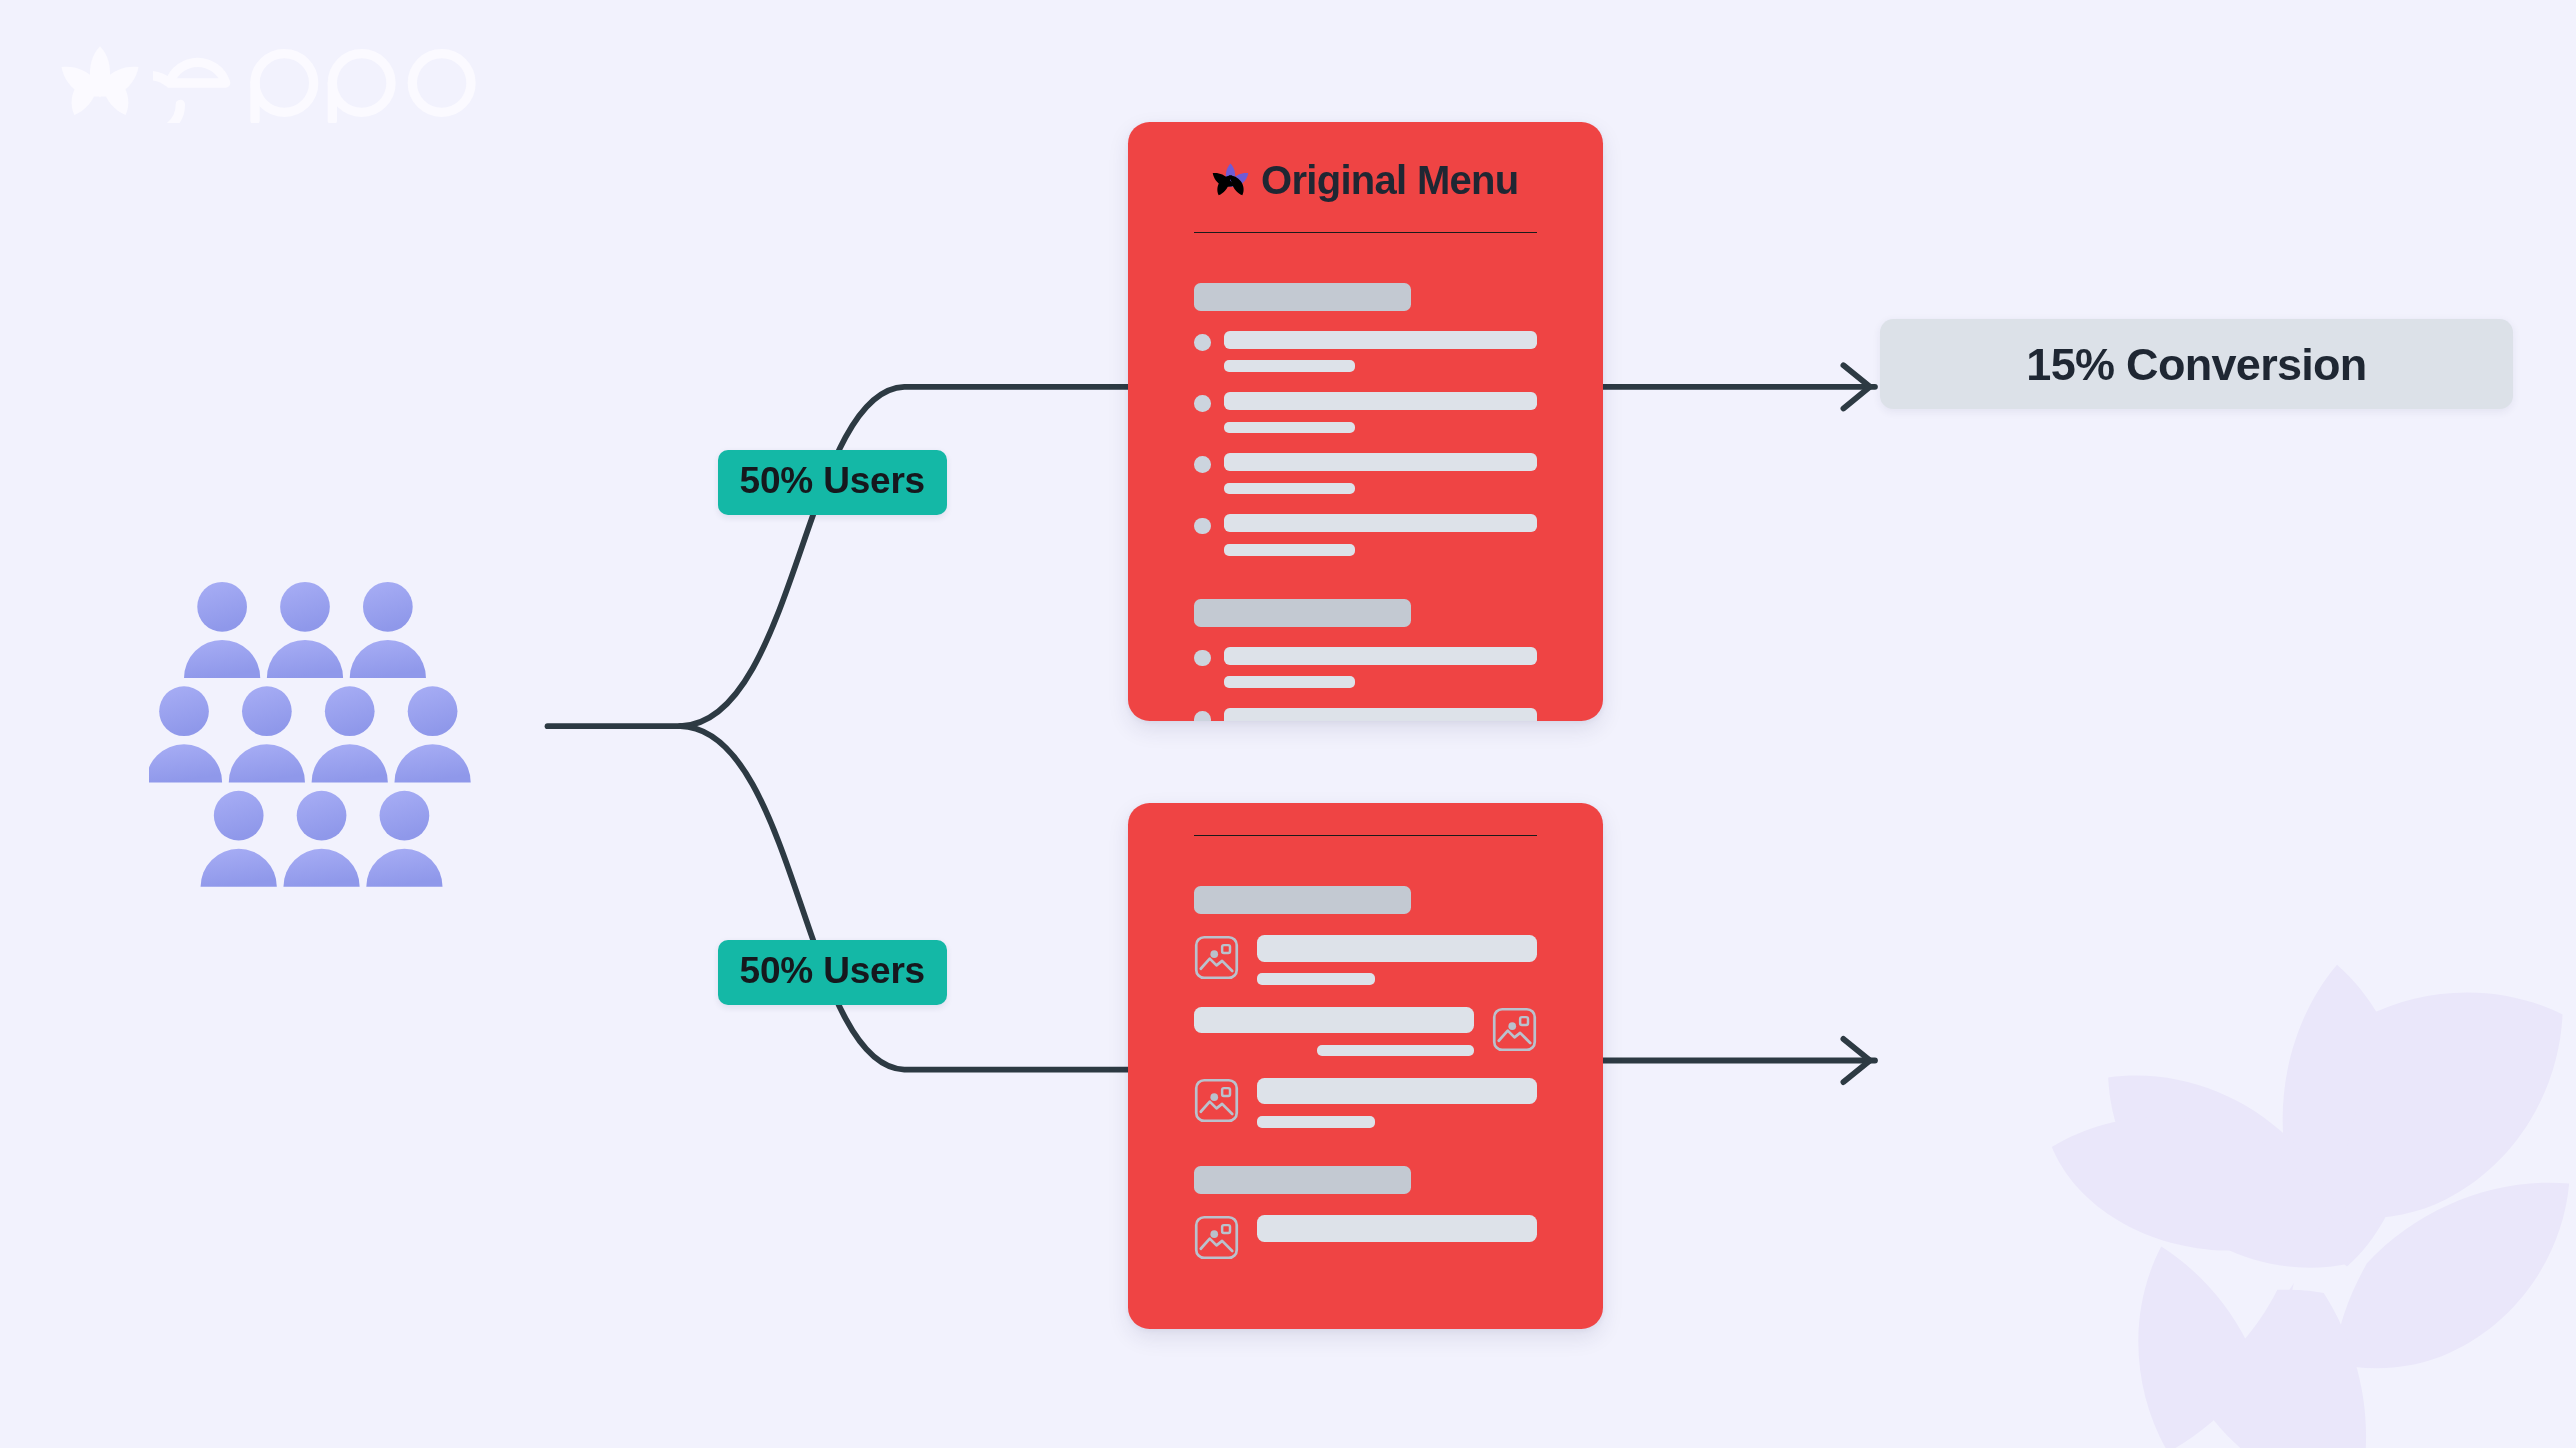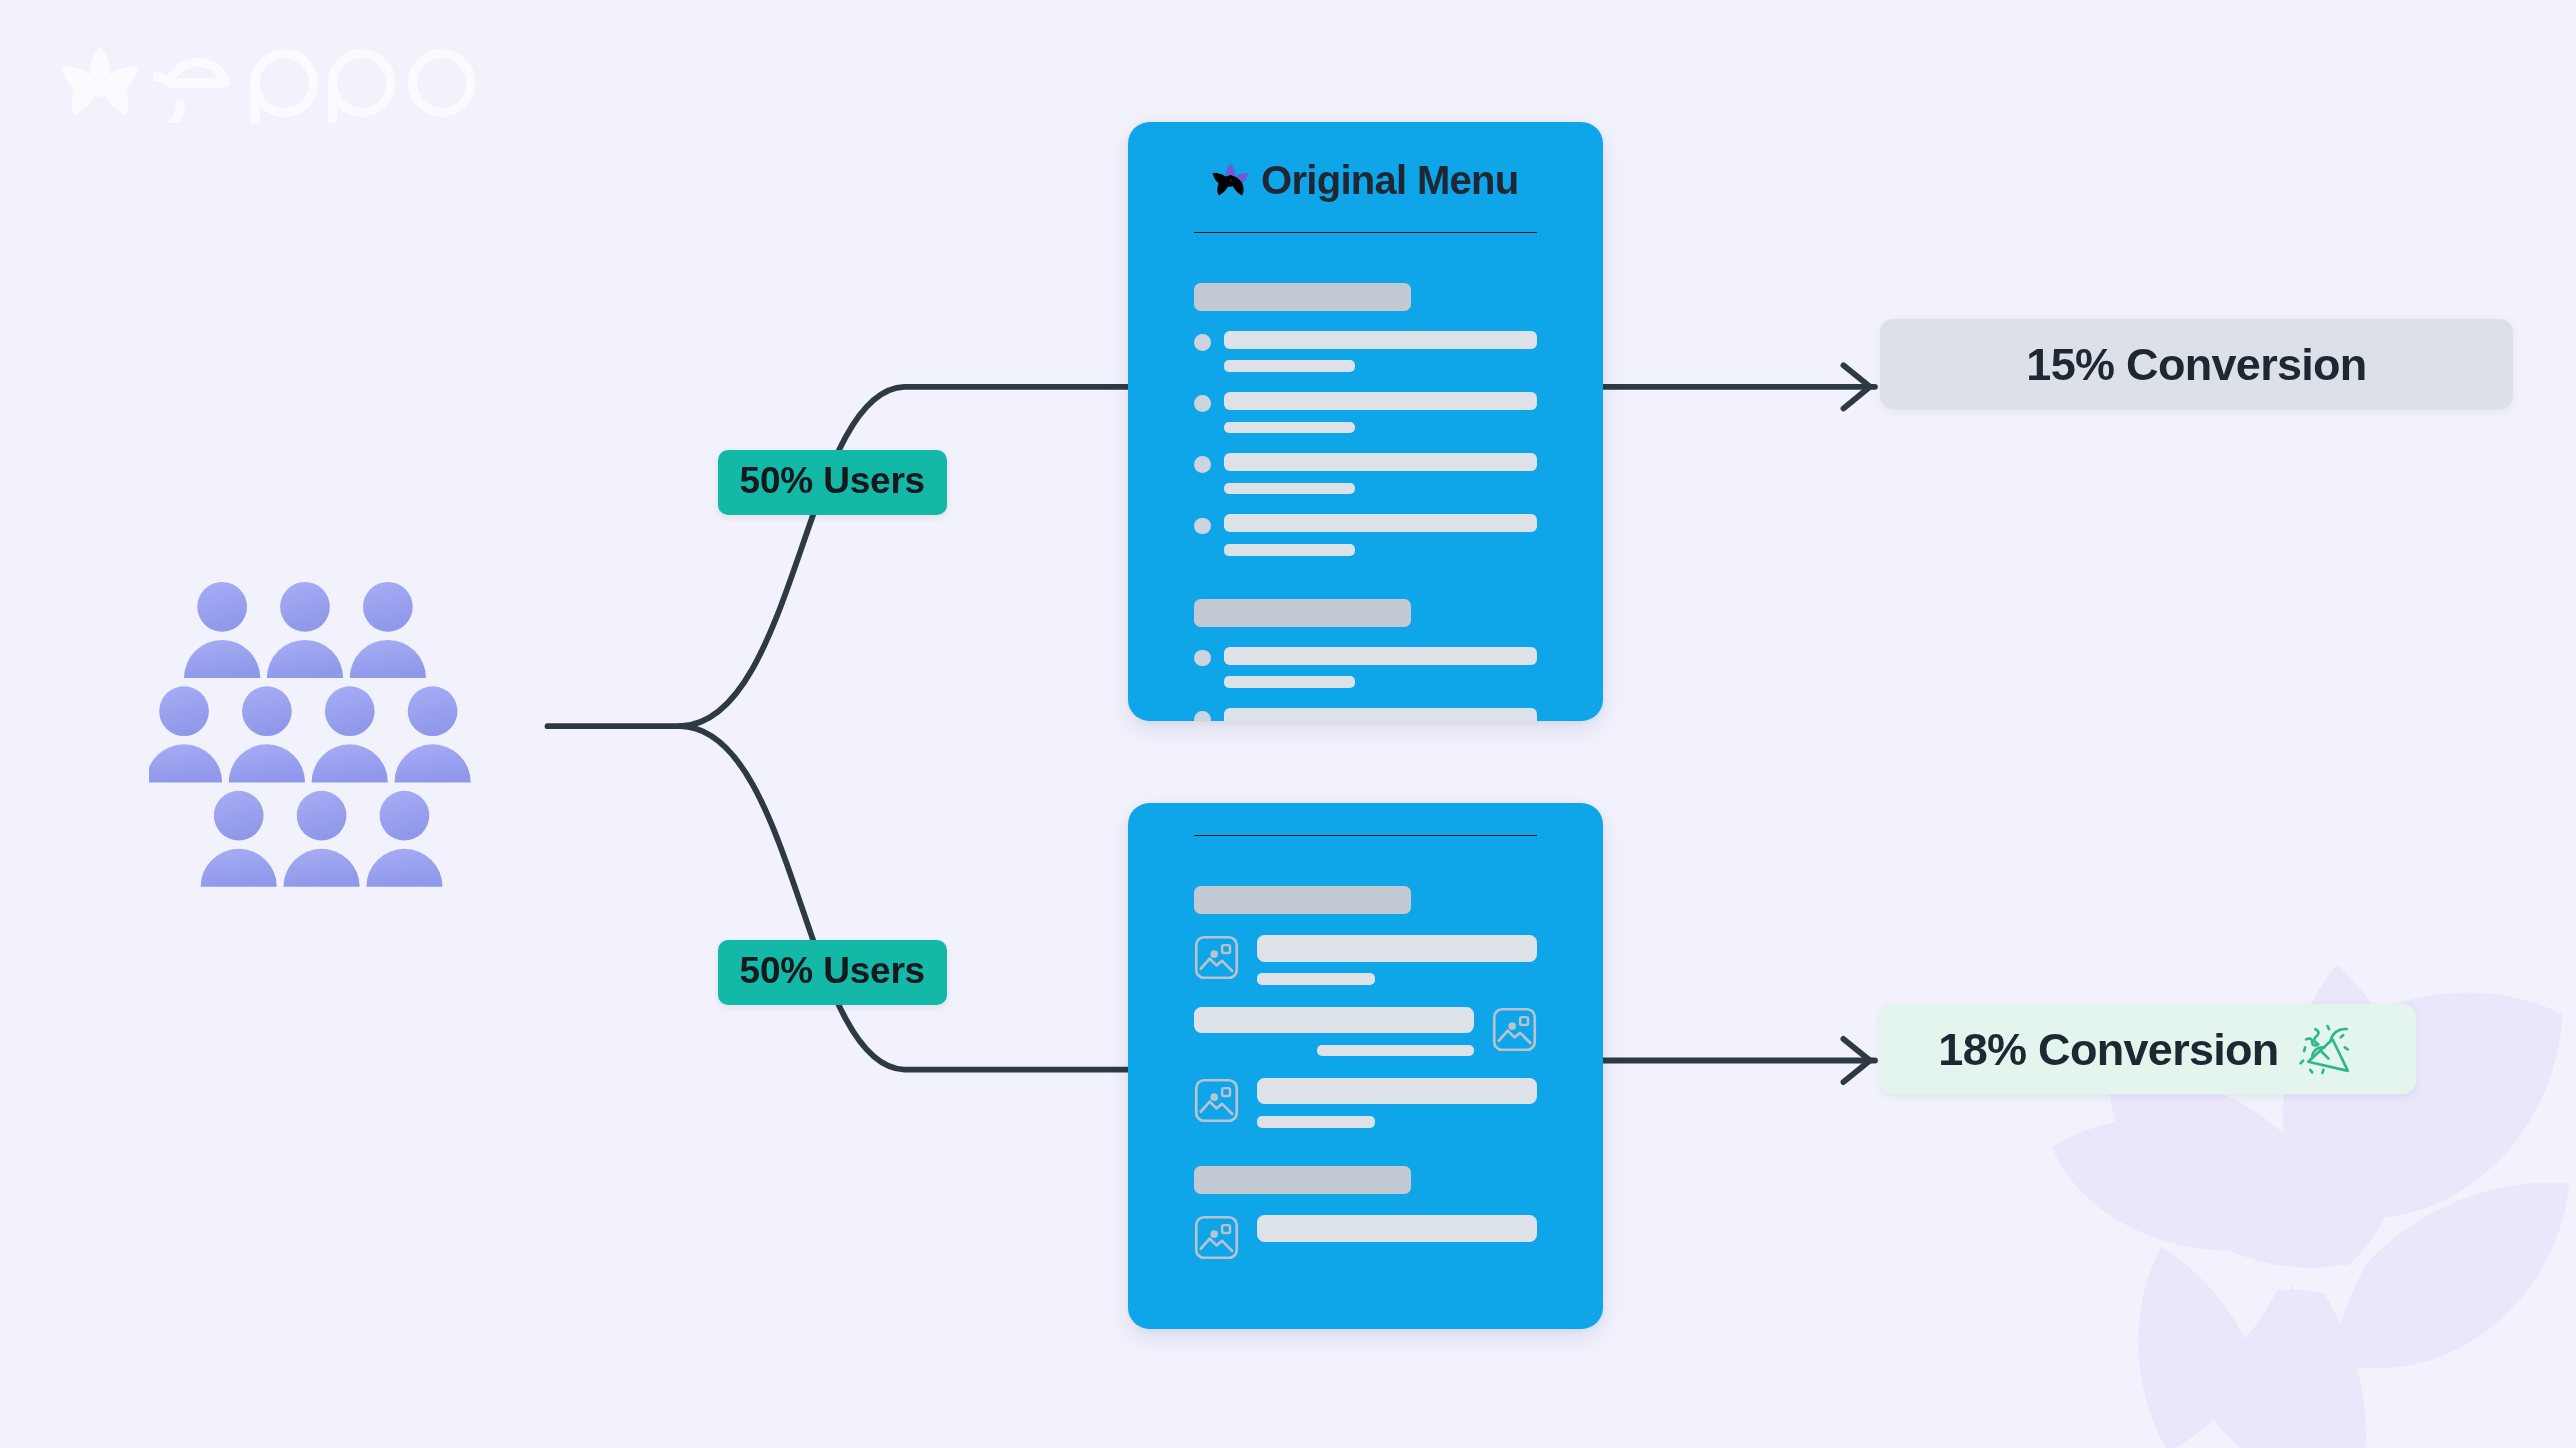--- a/index.html
+++ b/index.html
@@ -31,21 +31,21 @@
     border-radius:10px;font-size:37px;font-weight:700;
     letter-spacing:-0.2px;padding:10px 21.6px 13.3px;
     box-shadow:0 2.5px 6.6px rgba(40,40,90,.09);
     white-space:nowrap;
   }
   .pill.top{left:718px;top:450px;}
   .pill.bottom{left:718px;top:940px;}
 
   
   .card{
-    position:absolute;background:#0ea5e9;border-radius:21.6px;
+    position:absolute;background:#ef4444;border-radius:21.6px;
     box-shadow:0 8.3px 21.6px rgba(40,44,90,.10), 0 1.7px 5px rgba(40,44,90,.05);
     overflow:hidden;
   }
   .card.original{left:1128px;top:122px;width:475px;height:599px;}
   .card.newmenu{left:1128px;top:803px;width:475px;height:526px;}
 
   .card-head{display:flex;align-items:center;justify-content:center;gap:11.6px;padding-top:38px;}
   .card-flower{width:37px;height:37px;display:block;flex:0 0 auto;}
   .card-title{font-size:40px;font-weight:700;color:#1f2733;letter-spacing:-0.7px;line-height:1;}
   .card-rule{height:1.7px;background:#1b1b1b;margin:31.5px 66px 0;}
@@ -316,35 +316,15 @@
           </div>
       </div>
 
     </div>
   </div>
 
   <div class="result gray">
     <span class="result-label">15% Conversion</span>
   </div>
 
-  <div class="result green">
-    <span class="result-label">18% Conversion</span>
-    <svg class="confetti" viewBox="0 0 60 60" aria-hidden="true">
-      <g fill="none" stroke="#2bb98a" stroke-width="2.6" stroke-linecap="round" stroke-linejoin="round">
-        <path d="M11 42 L35 20 L50 51 Z"></path>
-        <path d="M23 31 L31 39"></path>
-        <path d="M15 37 a10 10 0 0 1 12 -9"></path>
-        <path d="M33 22 a14 14 0 0 1 16 -12"></path>
-        <path d="M18 10 c4 2 4 5 1 7 -3 2 -3 5 1 7"></path>
-        <path d="M9 20 c4 -2 6 0 6 3 0 3 3 4 6 2"></path>
-        <path d="M30 7 l1.5 3"></path>
-        <path d="M43 18 l2.5 -2"></path>
-        <path d="M47 28 l3 2"></path>
-        <path d="M8 28 l-1 3.5"></path>
-        <path d="M6 41 l-2.5 2.5"></path>
-        <path d="M13 50 l2 2.5"></path>
-        <path d="M26 50 l-1 3"></path>
-      </g>
-    </svg>
-  </div>
 
 </div>
 
 
 </body></html>

